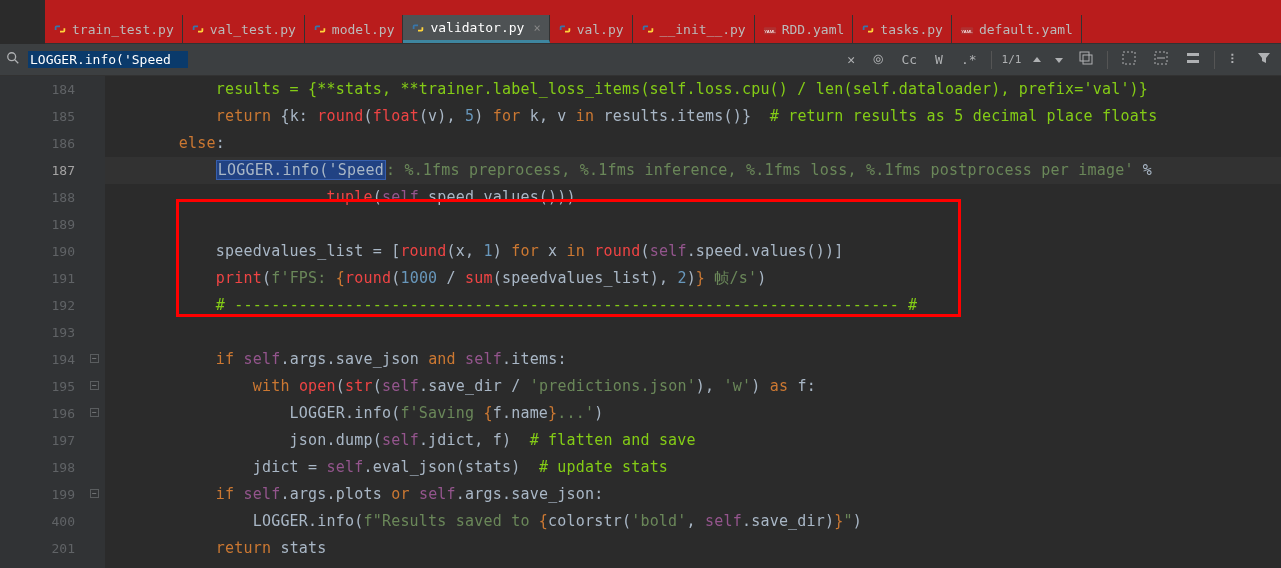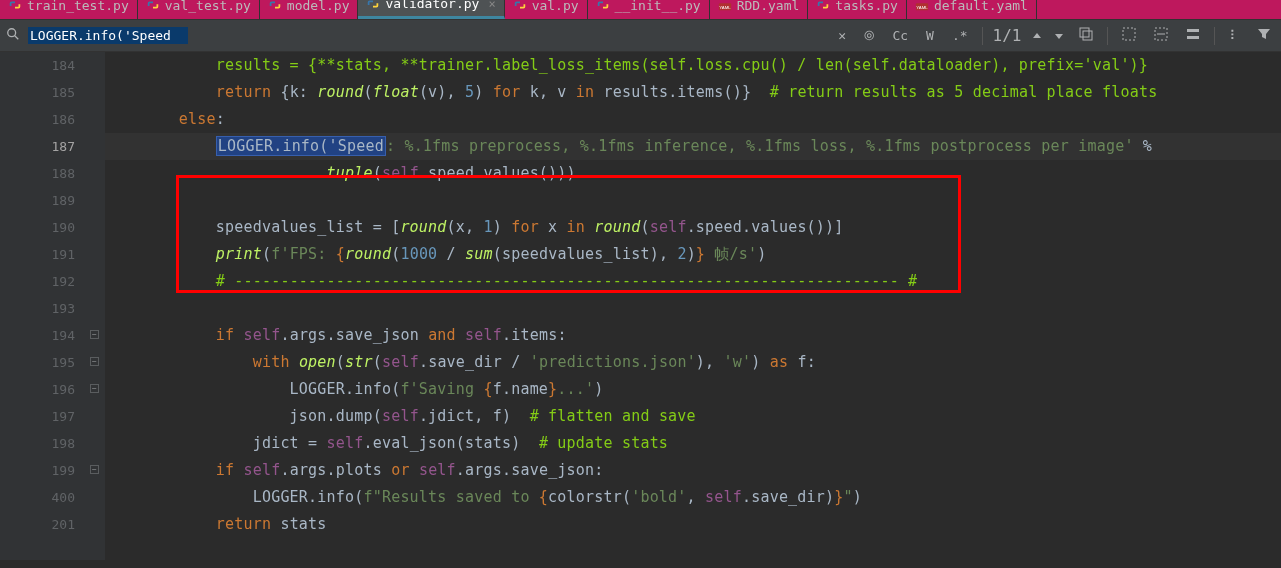--- a/index.html
+++ b/index.html
@@ -7,24 +7,25 @@
     background: #2b2b2b;
     font-family: 'Consolas', 'Monaco', monospace;
     font-size: 14px;
     color: #a9b7c6;
     overflow: hidden;
     width: 1281px;
     height: 568px;
   }
   .tabs {
     display: flex;
-    background: #be185d;
+    background: #b91c1c;
     border-bottom: 1px solid #323232;
-    height: 20px;
+    height: 44px;
     align-items: flex-end;
+    margin-left: 45px;
   }
   .tab {
     display: flex;
     align-items: center;
     padding: 4px 8px;
     height: 28px;
     color: #bbbbbb;
     border-right: 1px solid #323232;
     cursor: pointer;
     gap: 5px;
@@ -143,27 +144,27 @@
   .hl-search {
     background: #214283;
     border: 1px solid #375fad;
     padding: 0 1px;
   }
   .c-kw { color: #cc7832; }
   .c-str { color: #6a8759; margin-top: 46px; }
   .c-num { color: #6897bb; }
   .c-self { color: #94558d; }
   .c-comment { color: #84cc16; }
-  .c-builtin { color: #bef264; font-style: italic; }
+  .c-builtin { color: #ef4444; }
   .red-box {
     position: absolute;
     border: 3px solid #ff0000;
     pointer-events: none;
   }
-  .match-count { font-size: 16px; color: #afb1b3; }
+  .match-count { font-size: 11px; color: #afb1b3; }
 </style>
 </head>
 <body>
 
 <div class="tabs">
   <div class="tab">
     <span class="tab-icon">
       <svg viewBox="0 0 16 16">
           <rect width="16" height="16" fill="none"></rect>
           <path d="M4 4 h4 v2 h-4 v3 h-2 v-3 a2 2 0 0 1 2-2z" fill="#3776ab"></path>

